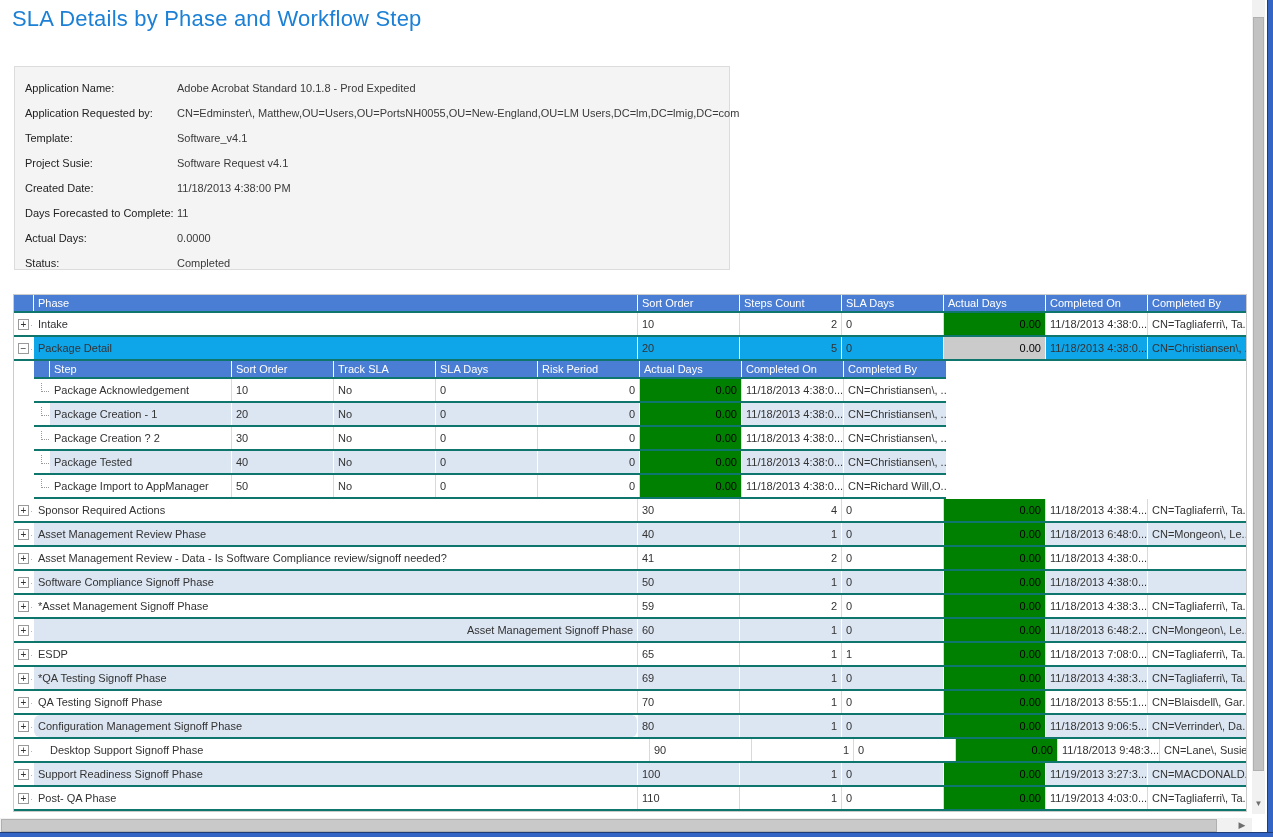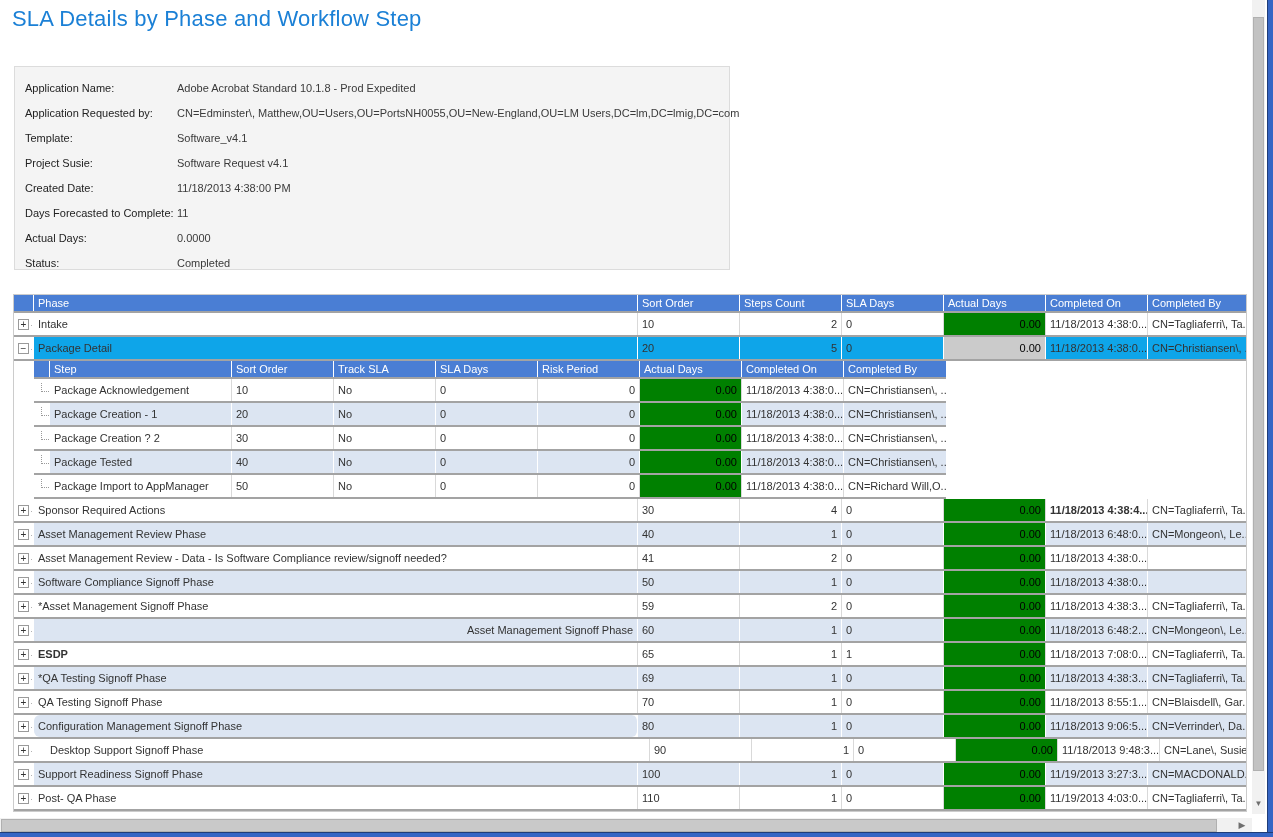--- a/index.html
+++ b/index.html
@@ -20,21 +20,21 @@
     background:#f4f4f4;border:1px solid #dcdcdc;padding:8px 0 0 0;
   }
   .info-row{display:flex;height:25px;align-items:center;white-space:nowrap;}
   .info-label{width:162px;padding-left:10px;font-weight:normal;color:#222;flex:0 0 162px;}
   .info-value{color:#3a3a3a;}
   
   .grid{
     position:absolute;left:13px;top:294px;width:1234px;
     border:1px solid #cccccc;background:#fff;overflow:hidden;
   }
-  .trow{display:flex;height:24px;border-bottom:2px solid #a3a3a3;line-height:22px;}
+  .trow{display:flex;height:24px;border-bottom:2px solid #0f766e;line-height:22px;}
   .trow.hdr{height:18px;line-height:16px;}
   .cell{
     height:22px;padding:0 4px;overflow:hidden;white-space:nowrap;
     border-right:1px solid #d9d9d9;background:#fff;
   }
   .trow.hdr .cell{height:16px;}
   .hcell{background:#4a7ed4;color:#fff;border-right:1px solid #ffffff;font-weight:400;}
   .cell.icon{background:#fff;border-right:none;padding:0 0 0 4px;}
   .hcell.icon{background:#4a7ed4;border-right:1px solid #fff;}
   .v-alt  .cell{background:#dce5f2;border-right-color:#ffffff;}
@@ -210,21 +210,21 @@
         <div class="cell last" style="width: 102px; flex: 0 0 102px;">CN=Richard Will,O...</div>
       </div>
     </div>
     <div class="trow v-white">
       <div class="cell icon" style="width: 20px; flex: 0 0 20px;"><span class="toggle">+</span><span class="dots">···</span></div>
       <div class="cell" style="width: 604px; flex: 0 0 604px;">Sponsor Required Actions</div>
       <div class="cell" style="width: 102px; flex: 0 0 102px;">30</div>
       <div class="cell r" style="width: 102px; flex: 0 0 102px;">4</div>
       <div class="cell" style="width: 102px; flex: 0 0 102px;">0</div>
       <div class="cell bar-green" style="width: 102px; flex: 0 0 102px;">0.00</div>
-      <div class="cell" style="width: 102px; flex: 0 0 102px; font-weight: bold;">11/18/2013 4:38:4...</div>
+      <div class="cell" style="width: 102px; flex: 0 0 102px;">11/18/2013 4:38:4...</div>
       <div class="cell last" style="width: 98px; flex: 0 0 98px;">CN=Tagliaferri\, Ta...</div>
     </div>
     <div class="trow v-alt">
       <div class="cell icon" style="width: 20px; flex: 0 0 20px;"><span class="toggle">+</span><span class="dots">···</span></div>
       <div class="cell" style="width: 604px; flex: 0 0 604px;">Asset Management Review Phase</div>
       <div class="cell" style="width: 102px; flex: 0 0 102px;">40</div>
       <div class="cell r" style="width: 102px; flex: 0 0 102px;">1</div>
       <div class="cell" style="width: 102px; flex: 0 0 102px;">0</div>
       <div class="cell bar-green" style="width: 102px; flex: 0 0 102px;">0.00</div>
       <div class="cell" style="width: 102px; flex: 0 0 102px;">11/18/2013 6:48:0...</div>
@@ -265,21 +265,21 @@
       <div class="cell" style="width: 604px; flex: 0 0 604px; text-align: right;">Asset Management Signoff Phase</div>
       <div class="cell" style="width: 102px; flex: 0 0 102px;">60</div>
       <div class="cell r" style="width: 102px; flex: 0 0 102px;">1</div>
       <div class="cell" style="width: 102px; flex: 0 0 102px;">0</div>
       <div class="cell bar-green" style="width: 102px; flex: 0 0 102px;">0.00</div>
       <div class="cell" style="width: 102px; flex: 0 0 102px;">11/18/2013 6:48:2...</div>
       <div class="cell last" style="width: 98px; flex: 0 0 98px;">CN=Mongeon\, Le...</div>
     </div>
     <div class="trow v-white">
       <div class="cell icon" style="width: 20px; flex: 0 0 20px;"><span class="toggle">+</span><span class="dots">···</span></div>
-      <div class="cell" style="width: 604px; flex: 0 0 604px; font-weight: bold;">ESDP</div>
+      <div class="cell" style="width: 604px; flex: 0 0 604px;">ESDP</div>
       <div class="cell" style="width: 102px; flex: 0 0 102px;">65</div>
       <div class="cell r" style="width: 102px; flex: 0 0 102px;">1</div>
       <div class="cell" style="width: 102px; flex: 0 0 102px;">1</div>
       <div class="cell bar-green" style="width: 102px; flex: 0 0 102px;">0.00</div>
       <div class="cell" style="width: 102px; flex: 0 0 102px;">11/18/2013 7:08:0...</div>
       <div class="cell last" style="width: 98px; flex: 0 0 98px;">CN=Tagliaferri\, Ta...</div>
     </div>
     <div class="trow v-alt">
       <div class="cell icon" style="width: 20px; flex: 0 0 20px;"><span class="toggle">+</span><span class="dots">···</span></div>
       <div class="cell" style="width: 604px; flex: 0 0 604px;">*QA Testing Signoff Phase</div>

